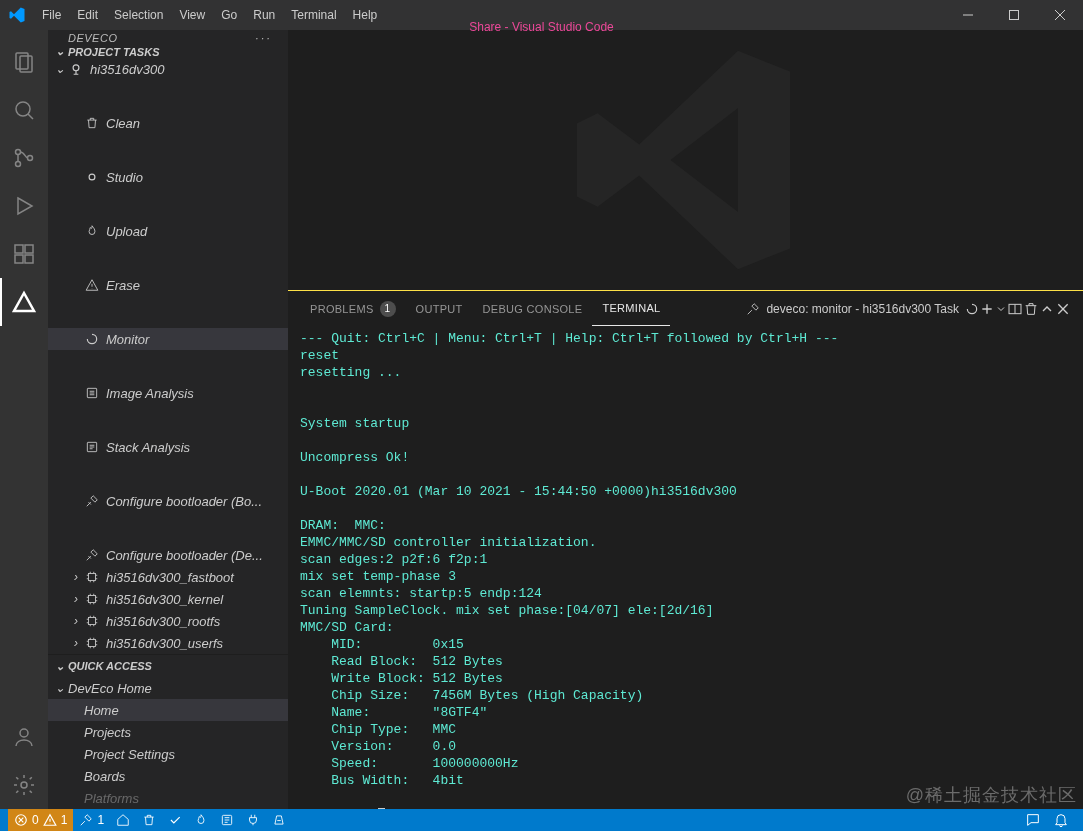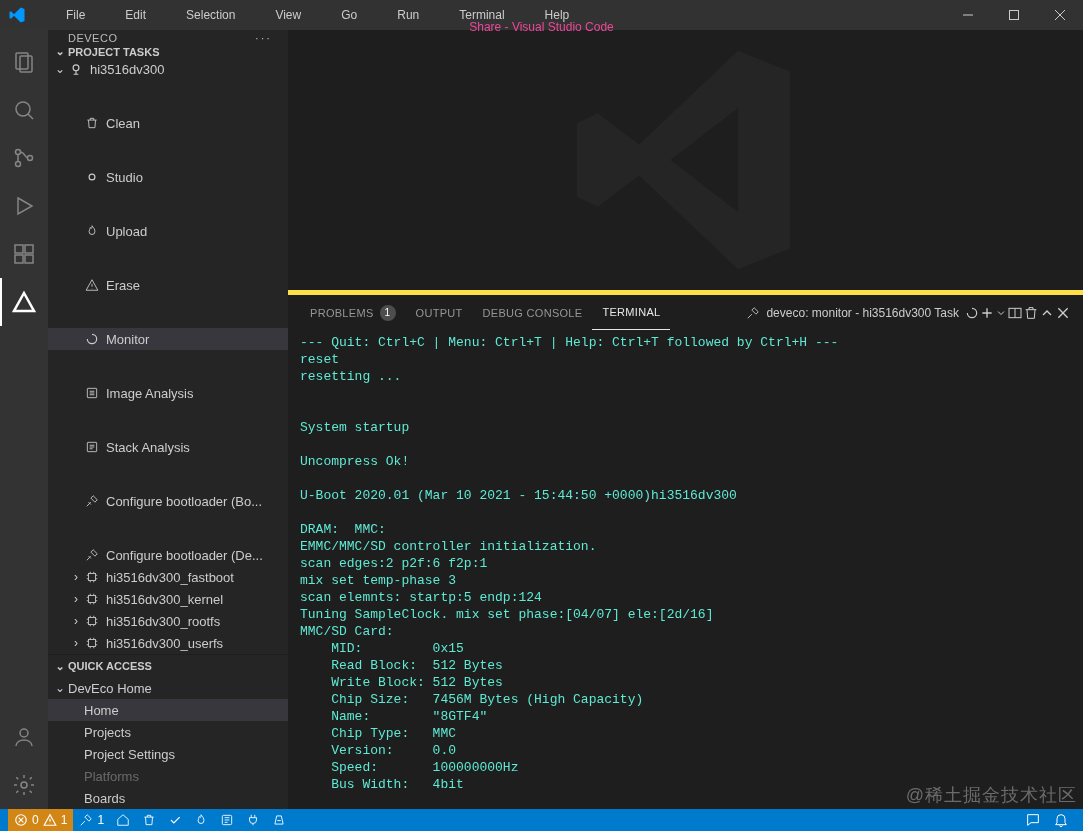--- a/index.html
+++ b/index.html
@@ -20,21 +20,21 @@
     background: #323233;
     display: flex;
     align-items: center;
     padding-left: 8px;
     color: #ccc;
     font-size: 12px;
     position: relative;
   }
   .titlebar .logo { width:18px; height:18px; margin-right:8px; color:#0098ff; }
   .menu { display:flex; gap:0; }
-  .menu-item { padding:0 8px; line-height:30px; cursor:pointer;margin-left:24px; }
+  .menu-item { padding:0 8px; line-height:30px; cursor:pointer; }
   .title-center { position:absolute; left:50%; transform:translateX(-50%); color:#ec4899;margin-top:23px; }
   .window-controls { margin-left:auto; display:flex; }
   .win-btn { width:46px; height:30px; display:flex; align-items:center; justify-content:center; color:#ccc; }
 
   
   .main { flex:1; display:flex; min-height:0; }
   .activitybar {
     width: 48px;
     background: #333333;
     display: flex;
@@ -53,20 +53,21 @@
   }
 
   
   .sidebar {
     width: 240px;
     background: #252526;
     display:flex;
     flex-direction:column;
     color:#ccc;
     overflow:hidden;
+    font-style:italic;
   }
   .sidebar-header {
     height:35px;
     display:flex; align-items:center; justify-content:space-between;
     padding:0 16px 0 20px;
     font-size:11px; letter-spacing:0.5px;
     color:#bbb;
   }
   .section-header {
     height:22px; display:flex; align-items:center;
@@ -95,21 +96,21 @@
 
   
   .editor-area { flex:1; display:flex; flex-direction:column; background:#1e1e1e; min-width:0;}
   .editor-empty { flex:1; display:flex; align-items:center; justify-content:center; position:relative; }
   .watermark { color:#2a2a2a; opacity:0.9;}
   .watermark svg { width:260px; height:260px; }
 
   
   .panel {
     height: 535px;
-    border-top:5px solid #fde047;
+    border-top:1px solid #fde047;
     display:flex; flex-direction:column;
     background:#1e1e1e;
   }
   .panel-tabs {
     height:35px; display:flex; align-items:center; padding:0 12px;
     color:#969696; font-size:11px;
   }
   .ptab { padding:0 10px; height:35px; display:flex; align-items:center; cursor:pointer; text-transform:uppercase; letter-spacing:0.3px;}
   .ptab.active { color:#e7e7e7; border-bottom:1px solid #e7e7e7; }
   .ptab .badge {
@@ -394,25 +395,25 @@
       <div class="qa-list">
         <div class="tree-row selected">
             <span class="label">Home</span>
           </div>
         <div class="tree-row">
             <span class="label">Projects</span>
           </div>
         <div class="tree-row">
             <span class="label">Project Settings</span>
           </div>
+        <div class="tree-row">
+            <span class="label">Boards</span>
+          </div>
         <div class="tree-row" style="opacity:0.4;">
             <span class="label">Platforms</span>
-          </div>
-        <div class="tree-row">
-            <span class="label">Boards</span>
           </div>
       </div>
     </div>
   </div>
 
   <div class="editor-area">
     <div class="editor-empty">
       <div class="watermark">
         <svg viewBox="0 0 100 100" fill="#262626">
             <path d="M70 8l20 8v68l-20 8L32 56 16 68l-8-4V36l8-4 16 12L70 8zM70 30L44 50l26 20V30z"></path>

